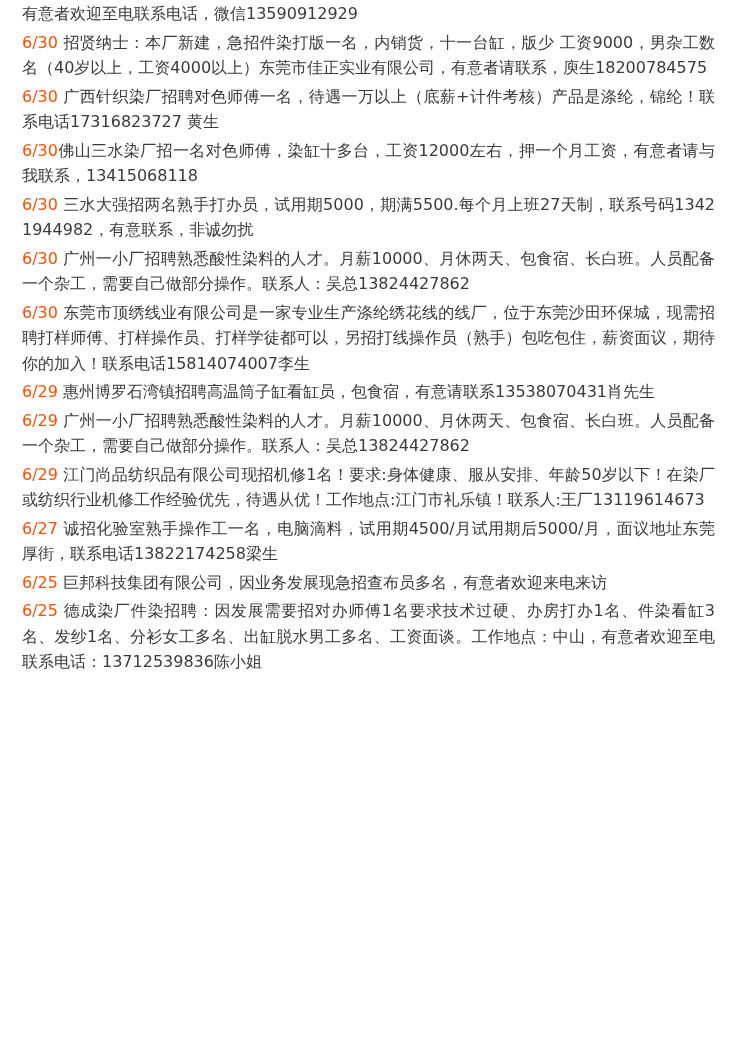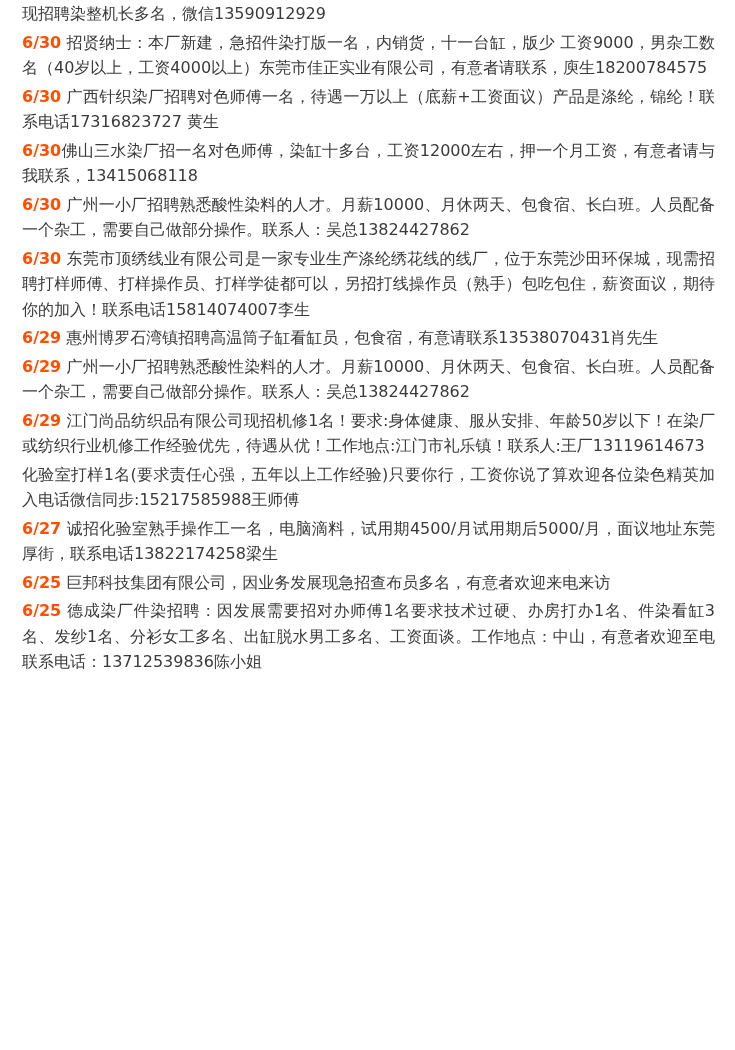--- a/index.html
+++ b/index.html
@@ -23,53 +23,53 @@
     color: #3a3a3a;
     text-align: justify;
     word-break: break-all;
     overflow-wrap: anywhere;
   }
   .entry:first-child {
     margin-top: 0;
   }
   .entry .date {
     color: #ff4e00;
-    font-weight: bold;
+    font-weight: normal;
   }
 </style>
 </head>
 <body>
 
 <div class="page">
   <div id="entries">
-  <p class="entry"><span class="text">现招聘染整机长多名，微信13590912929</span></p>
+  <p class="entry"><span class="text">有意者欢迎至电联系电话，微信13590912929</span></p>
 
   <p class="entry"><span class="date">6/30</span><span class="text"> 招贤纳士：本厂新建，急招件染打版一名，内销货，十一台缸，版少 工资9000，男杂工数名（40岁以上，工资4000以上）东莞市佳正实业有限公司，有意者请联系，庾生18200784575</span></p>
 
-  <p class="entry"><span class="date">6/30</span><span class="text"> 广西针织染厂招聘对色师傅一名，待遇一万以上（底薪+工资面议）产品是涤纶，锦纶！联系电话17316823727 黄生</span></p>
+  <p class="entry"><span class="date">6/30</span><span class="text"> 广西针织染厂招聘对色师傅一名，待遇一万以上（底薪+计件考核）产品是涤纶，锦纶！联系电话17316823727 黄生</span></p>
 
   <p class="entry"><span class="date">6/30</span><span class="text">佛山三水染厂招一名对色师傅，染缸十多台，工资12000左右，押一个月工资，有意者请与我联系，13415068118</span></p>
 
 
 
 
+  <p class="entry"><span class="date">6/30</span><span class="text"> 三水大强招两名熟手打办员，试用期5000，期满5500.每个月上班27天制，联系号码13421944982，有意联系，非诚勿扰</span></p>
 
   <p class="entry"><span class="date">6/30</span><span class="text"> 广州一小厂招聘熟悉酸性染料的人才。月薪10000、月休两天、包食宿、长白班。人员配备一个杂工，需要自己做部分操作。联系人：吴总13824427862</span></p>
 
   <p class="entry"><span class="date">6/30</span><span class="text"> 东莞市顶绣线业有限公司是一家专业生产涤纶绣花线的线厂，位于东莞沙田环保城，现需招聘打样师傅、打样操作员、打样学徒都可以，另招打线操作员（熟手）包吃包住，薪资面议，期待你的加入！联系电话15814074007李生</span></p>
 
   <p class="entry"><span class="date">6/29</span><span class="text"> 惠州博罗石湾镇招聘高温筒子缸看缸员，包食宿，有意请联系13538070431肖先生</span></p>
 
   <p class="entry"><span class="date">6/29</span><span class="text"> 广州一小厂招聘熟悉酸性染料的人才。月薪10000、月休两天、包食宿、长白班。人员配备一个杂工，需要自己做部分操作。联系人：吴总13824427862</span></p>
 
   <p class="entry"><span class="date">6/29</span><span class="text"> 江门尚品纺织品有限公司现招机修1名！要求:身体健康、服从安排、年龄50岁以下！在染厂或纺织行业机修工作经验优先，待遇从优！工作地点:江门市礼乐镇！联系人:王厂13119614673</span></p>
 
 
 
-  <p class="entry"><span class="text">化验室打样1名(要求责任心强，五年以上工作经验)只要你行，工资你说了算欢迎各位染色精英加入电话微信同步:15217585988王师傅</span></p>
 
   <p class="entry"><span class="date">6/27</span><span class="text"> 诚招化验室熟手操作工一名，电脑滴料，试用期4500/月试用期后5000/月，面议地址东莞厚街，联系电话13822174258梁生</span></p>
 
   <p class="entry"><span class="date">6/25</span><span class="text"> 巨邦科技集团有限公司，因业务发展现急招查布员多名，有意者欢迎来电来访</span></p>
 
 
   <p class="entry"><span class="date">6/25</span><span class="text"> 德成染厂件染招聘：因发展需要招对办师傅1名要求技术过硬、办房打办1名、件染看缸3名、发纱1名、分衫女工多名、出缸脱水男工多名、工资面谈。工作地点：中山，有意者欢迎至电联系电话：13712539836陈小姐</span></p>
 </div>
 </div>
 

